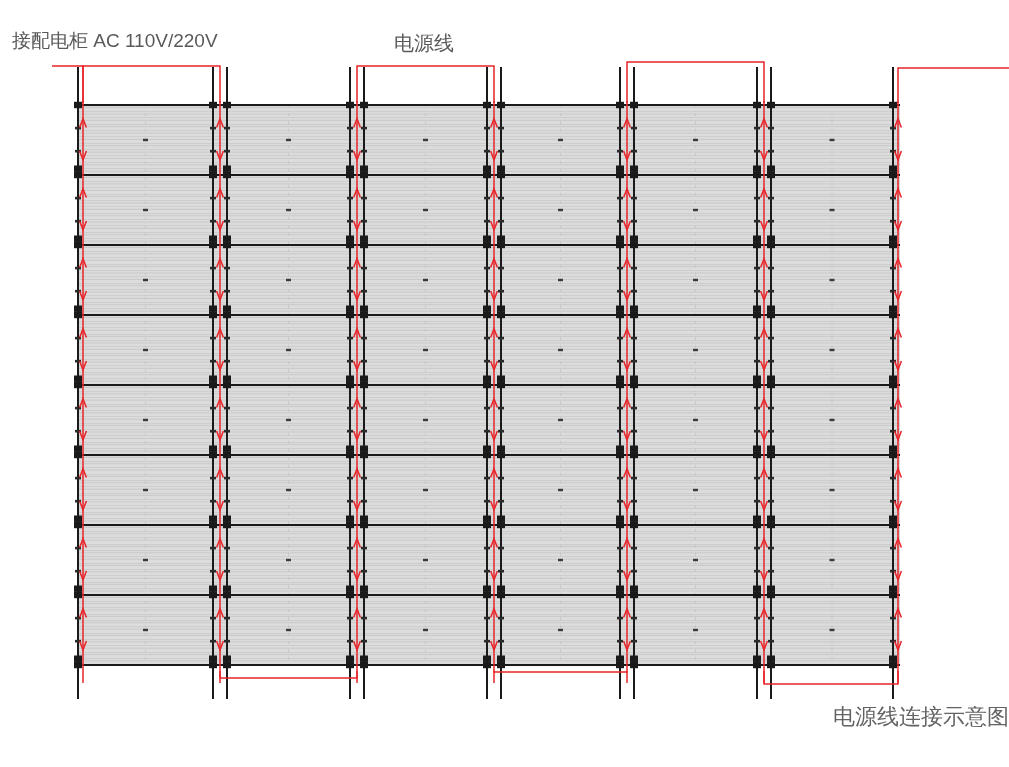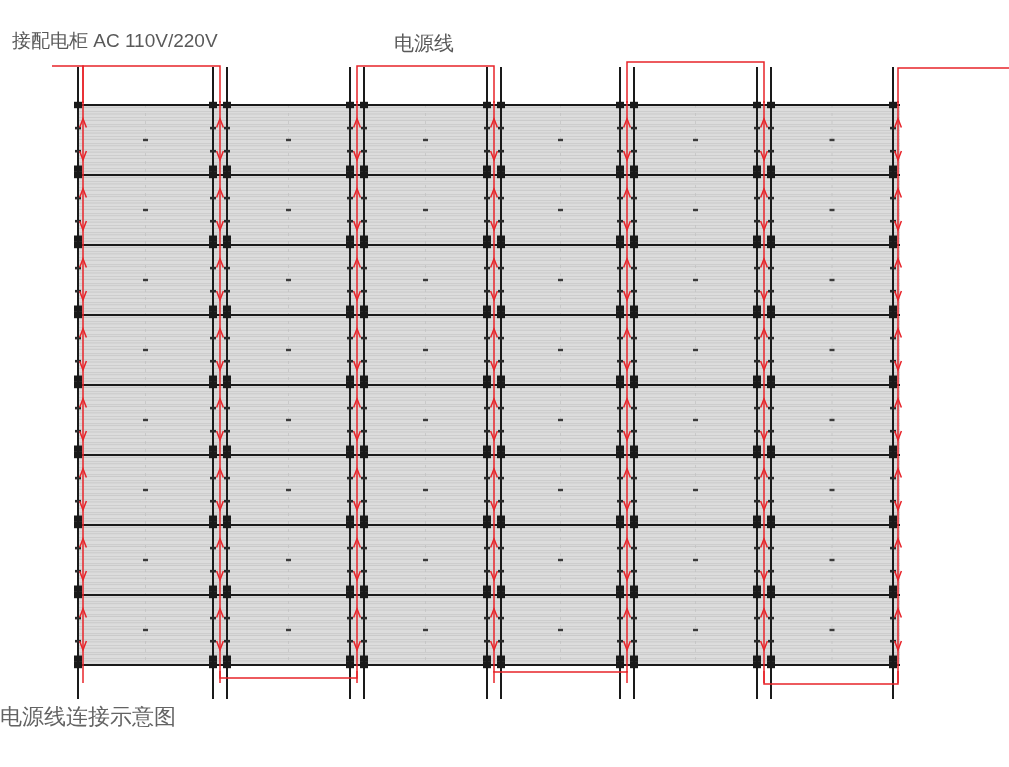--- a/index.html
+++ b/index.html
@@ -4,21 +4,21 @@
 <style>
   html,body{margin:0;padding:0;background:#ffffff;}
   body{
     width:1009px;height:767px;position:relative;overflow:hidden;
     font-family:"Liberation Sans","DejaVu Sans",sans-serif;
   }
   #stage{position:absolute;left:0;top:0;width:1009px;height:600px;}
   .lbl{position:absolute;color:#595959;white-space:nowrap;}
   #label-cabinet{left:12px;top:28px;font-size:19px;}
   #label-powerline{left:394px;top:30px;font-size:20px;}
-  #caption{position:absolute;left:0;top:702px;width:1009px;text-align:left;
+  #caption{position:absolute;left:0;top:702px;width:1009px;text-align:right;
            font-size:22px;color:#636363;}
   svg{position:absolute;left:0;top:0;}
 </style>
 </head>
 <body>
 
 <div id="stage">
 
   <svg id="schematic" width="1009" height="767">
     <defs>

